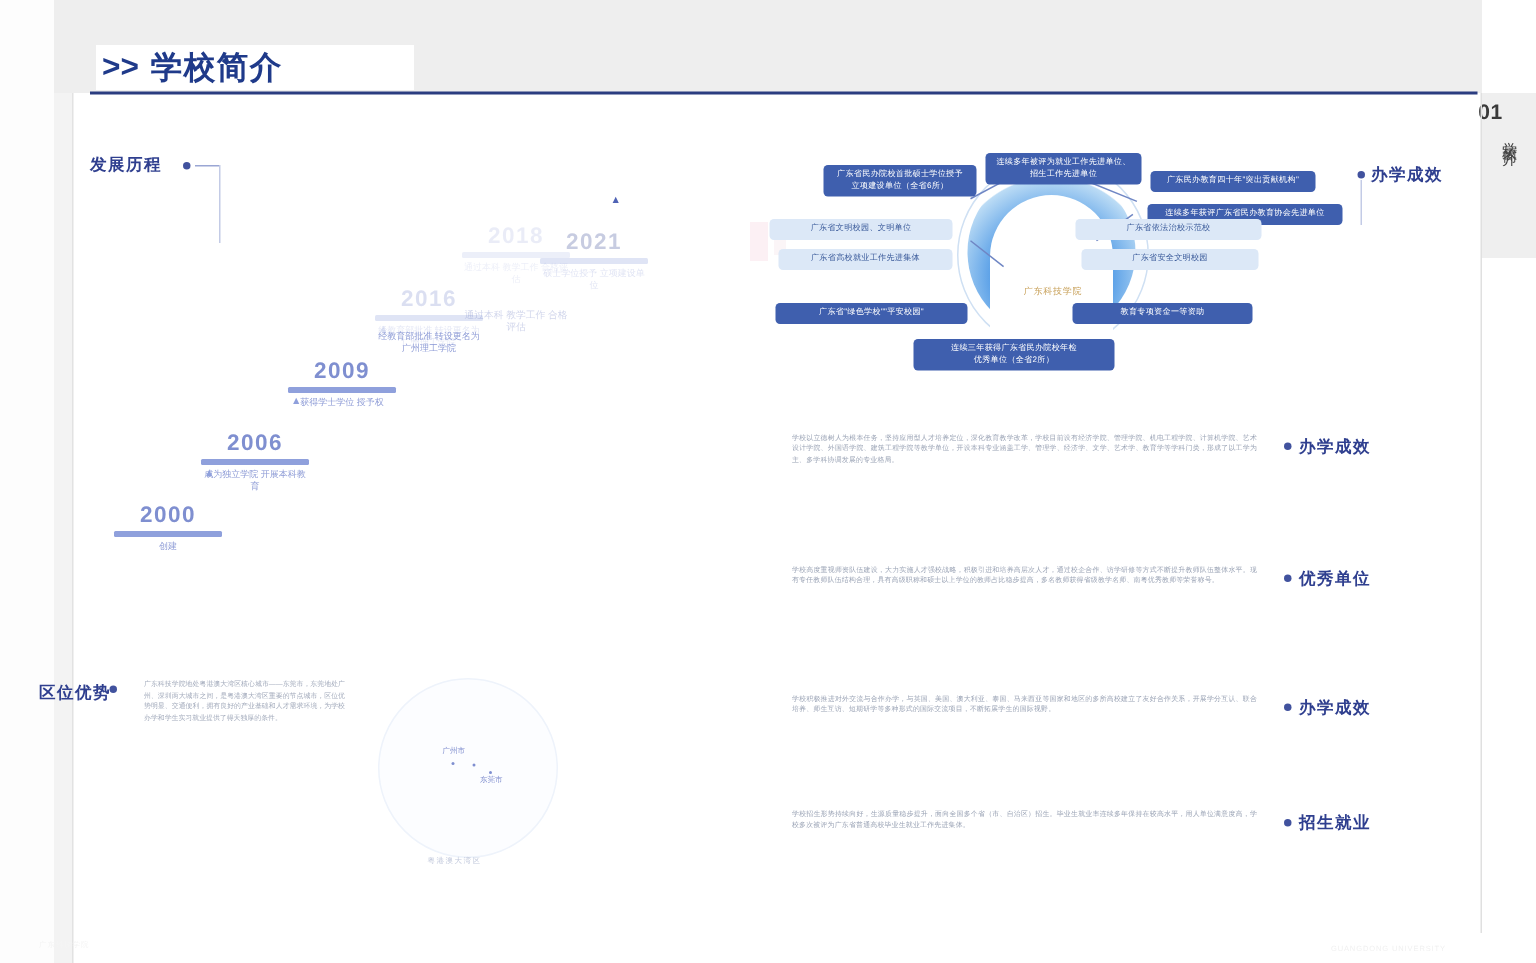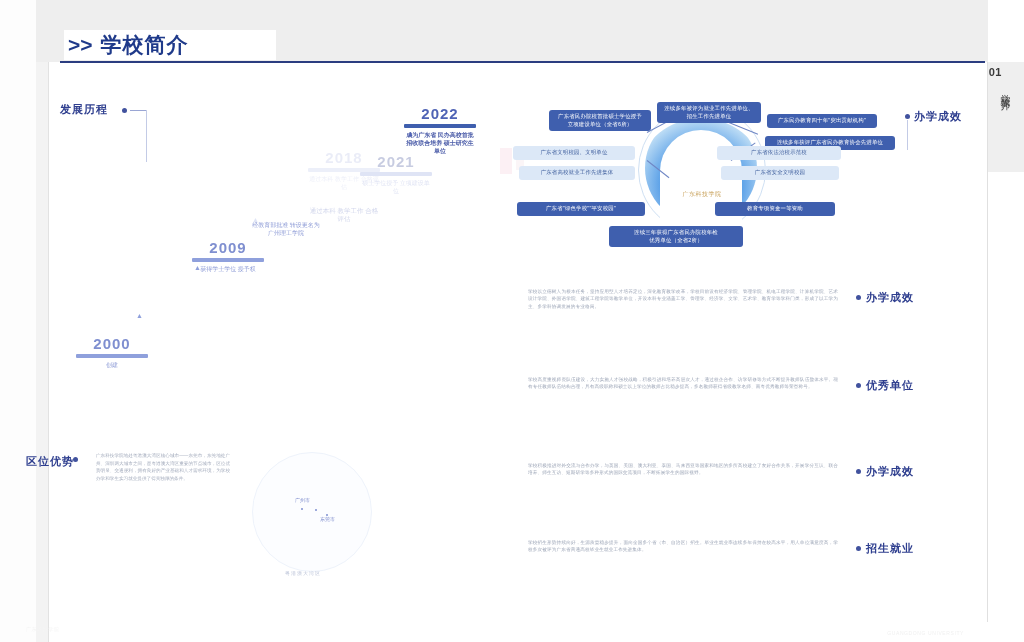--- a/index.html
+++ b/index.html
@@ -20,21 +20,21 @@
   .top-strip{position:absolute;left:36px;top:0;width:952px;height:62px;background:#eeeeee;}
   .top-rule{position:absolute;left:60px;top:61px;width:925px;height:2px;background:#2b3d80;}
 
   
   .title-box{position:absolute;left:64px;top:30px;width:212px;height:30px;background:#ffffff;display:flex;align-items:center;}
   .title-text{color:#1f3a8a;font-size:21px;font-weight:bold;letter-spacing:1px;padding-left:8px;white-space:nowrap;}
   .title-arrows{color:#1f3a8a;font-size:21px;font-weight:bold;padding-left:4px;}
 
   
   .side-tab{position:absolute;right:0;top:62px;width:36px;height:110px;background:#efefef;}
-  .side-num{position:absolute;right:22px;top:66px;font-size:11px;color:#3a3a3a;font-weight:bold;letter-spacing:.5px;}
+  .side-num{position:absolute;right:22px;top:66px;font-size:14px;color:#3a3a3a;font-weight:bold;letter-spacing:.5px;}
   .side-vert{position:absolute;right:12px;top:86px;width:14px;writing-mode:vertical-rl;font-size:10px;color:#444;letter-spacing:2px;}
   .side-line{position:absolute;right:36px;top:62px;width:1px;height:560px;background:#e0e0e0;}
 
   
   .sec-label{position:absolute;color:#2f3f8f;font-size:11px;font-weight:bold;letter-spacing:1px;white-space:nowrap;}
   .dot{position:absolute;width:5px;height:5px;border-radius:50%;background:#41529e;}
   .lead{position:absolute;background:#9aa6d4;height:1px;}
   .lead-v{position:absolute;background:#c3cbe6;width:1px;}
 
   
@@ -110,30 +110,43 @@
 
   <div class="sec-label" style="left:26px;top:454px;">区位优势</div>
   <div class="dot" style="left:73px;top:457px;"></div>
 
   <div class="tl-item" style="left:76px;top:336px;width:72px;">
     <div class="tl-year">2000</div>
     <div class="tl-bar"></div>
     <div class="tl-cap">创建</div>
   </div>
 
+  <div class="tl-item" style="left:134px;top:288px;width:72px;">
+    <div class="tl-year">2006</div>
+    <div class="tl-bar"></div>
+    <div class="tl-cap">成为独立学院
+开展本科教育</div>
+  </div>
   <div class="tl-tick" style="left:136px;top:312px;">▲</div>
 
   <div class="tl-item" style="left:192px;top:240px;width:72px;">
     <div class="tl-year">2009</div>
     <div class="tl-bar"></div>
     <div class="tl-cap">获得学士学位
 授予权</div>
   </div>
   <div class="tl-tick" style="left:194px;top:264px;">▲</div>
 
+  <div class="tl-item ghost" style="left:250px;top:192px;width:72px;">
+    <div class="tl-year">2016</div>
+    <div class="tl-bar"></div>
+    <div class="tl-cap" style="opacity:.85">经教育部批准
+转设更名为
+广州理工学院</div>
+  </div>
   <div class="tl-cap" style="position:absolute;left:250px;top:218px;width:72px;text-align:center;">经教育部批准
 转设更名为
 广州理工学院</div>
   <div class="tl-tick ghost" style="left:252px;top:216px;">▲</div>
 
   <div class="tl-item ghost2" style="left:308px;top:150px;width:72px;">
     <div class="tl-year">2018</div>
     <div class="tl-bar"></div>
     <div class="tl-cap">通过本科
 教学工作
@@ -143,28 +156,20 @@
 教学工作
 合格评估</div>
 
   <div class="tl-item ghost" style="left:360px;top:122px;width:72px;margin-top:32px;">
     <div class="tl-year" style="color:#3a4a95;opacity:1;">2021</div>
     <div class="tl-bar"></div>
     <div class="tl-cap">硕士学位授予
 立项建设单位</div>
   </div>
 
-  <div class="tl-item" style="left:404px;top:106px;width:72px;">
-    <div class="tl-year" style="color:#4f63b5;">2022</div>
-    <div class="tl-bar" style="background:#3f5fae;"></div>
-    <div class="tl-cap" style="color:#4a5ba8;font-weight:bold;">成为广东省
-民办高校首批
-招收联合培养
-硕士研究生单位</div>
-  </div>
   <div class="tl-tick" style="left:407px;top:130px;color:#4f63b5;">▲</div>
 
   <div class="ghost-pink"></div>
   <div class="ghost-pink2"></div>
 
   <div class="ach-wrap">
     <div class="arc-ring"></div>
     <div class="arc"></div>
     <div class="arc-white"></div>
     <div class="logo-txt">广东科技学院</div>

